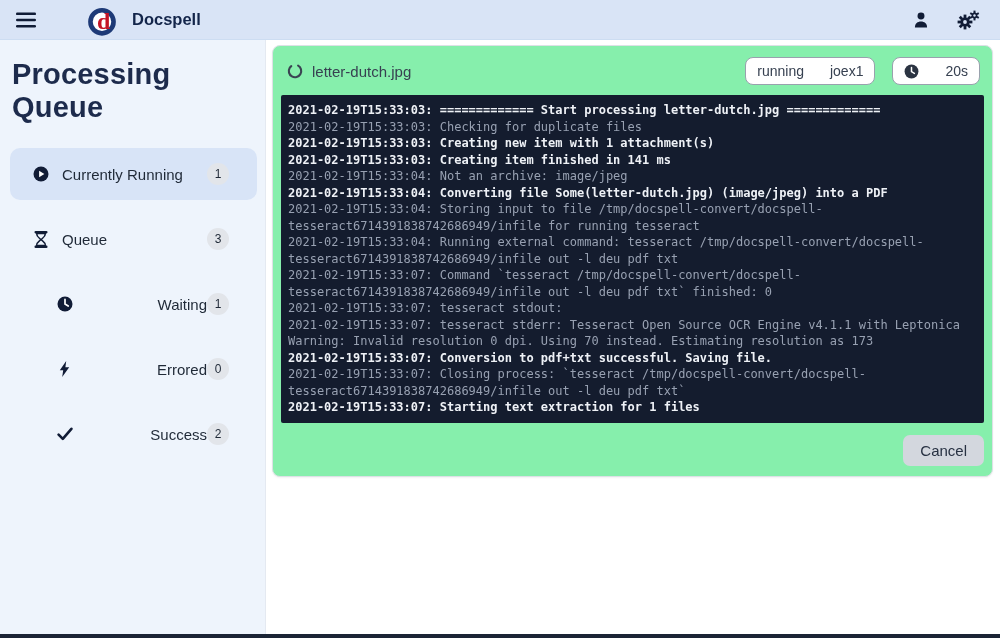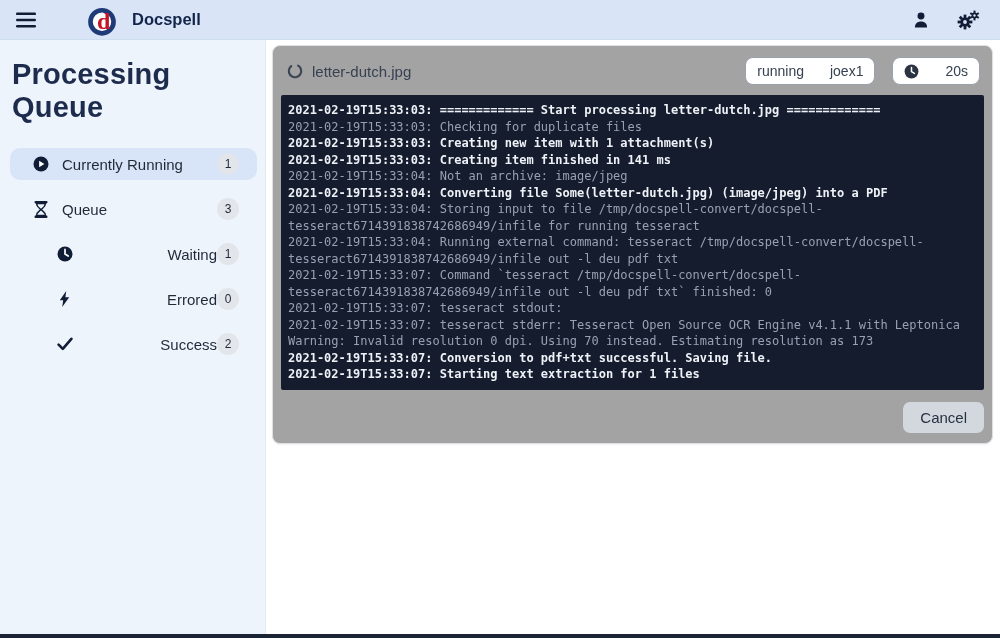--- a/index.html
+++ b/index.html
@@ -21,37 +21,37 @@
   .content { display:flex; height:594px; }
   .sidebar {
     width:266px; background:#eef4fc; border-right:1px solid #e4e9f1;
     padding:10px 8px 0 10px; flex-shrink:0;
   }
   .sidebar h1 {
     font-size:29px; font-weight:bold; color:#1d2b4c;
     margin:8px 0 24px 2px; letter-spacing:.2px;
   }
   .nav-item {
-    display:flex; align-items:center; height:32px; border-radius:10px;
-    padding:0 18px 0 22px; margin-bottom:13px; font-size:15px;
+    display:flex; align-items:center; height:52px; border-radius:10px;
+    padding:0 28px 0 22px; margin-bottom:13px; font-size:15px;
     color:#1f2937; cursor:pointer; text-decoration:none;
   }
   .nav-item.active { background:#d8e4f7; }
   .nav-item.sub { padding-left:46px;text-align:right; }
   .nav-icon { width:17px; display:inline-flex; justify-content:center; margin-right:13px; flex-shrink:0; }
   .nav-label { flex:1; }
   .nav-badge {
     background:#e2e5ea; width:22px; height:22px; border-radius:50%;
     display:flex; align-items:center; justify-content:center;
     font-size:12px; color:#1f2937;
   }
 
   .main { flex:1; padding:5px 7px 0 6px; }
   .card {
-    background:#a3a3a3; border:1px solid #dde1e6; border-radius:8px;
+    background:#86efac; border:1px solid #dde1e6; border-radius:8px;
     box-shadow:0 1px 2px rgba(0,0,0,.05);
   }
   .card-header { display:flex; align-items:center; gap:9px; padding:11px 12px 10px 14px; }
   .file-title { font-size:15px; color:#374151; }
   .header-spacer { flex:1; }
   .pill {
     display:inline-flex; align-items:center; gap:26px;
     border:1px solid #99a1ad; border-radius:8px; padding:5px 11px;
     font-size:14px; color:#374151; margin-left:8px; background:#fff;
   }
@@ -214,20 +214,21 @@
           <div class="log-line info">2021-02-19T15:33:03: Creating new item with 1 attachment(s)</div>
           <div class="log-line info">2021-02-19T15:33:03: Creating item finished in 141 ms</div>
           <div class="log-line debug">2021-02-19T15:33:04: Not an archive: image/jpeg</div>
           <div class="log-line info">2021-02-19T15:33:04: Converting file Some(letter-dutch.jpg) (image/jpeg) into a PDF</div>
           <div class="log-line debug">2021-02-19T15:33:04: Storing input to file /tmp/docspell-convert/docspell-tesseract6714391838742686949/infile for running tesseract</div>
           <div class="log-line debug">2021-02-19T15:33:04: Running external command: tesseract /tmp/docspell-convert/docspell-tesseract6714391838742686949/infile out -l deu pdf txt</div>
           <div class="log-line debug">2021-02-19T15:33:07: Command `tesseract /tmp/docspell-convert/docspell-tesseract6714391838742686949/infile out -l deu pdf txt` finished: 0</div>
           <div class="log-line debug">2021-02-19T15:33:07: tesseract stdout:</div>
           <div class="log-line debug">2021-02-19T15:33:07: tesseract stderr: Tesseract Open Source OCR Engine v4.1.1 with Leptonica Warning: Invalid resolution 0 dpi. Using 70 instead. Estimating resolution as 173</div>
           <div class="log-line info">2021-02-19T15:33:07: Conversion to pdf+txt successful. Saving file.</div>
+          <div class="log-line debug">2021-02-19T15:33:07: Closing process: `tesseract /tmp/docspell-convert/docspell-tesseract6714391838742686949/infile out -l deu pdf txt`</div>
           <div class="log-line info">2021-02-19T15:33:07: Starting text extraction for 1 files</div>
         </div>
 
       <div class="card-footer">
         <button class="cancel-btn">Cancel</button>
       </div>
     </section>
   </main>
 </div>
 

